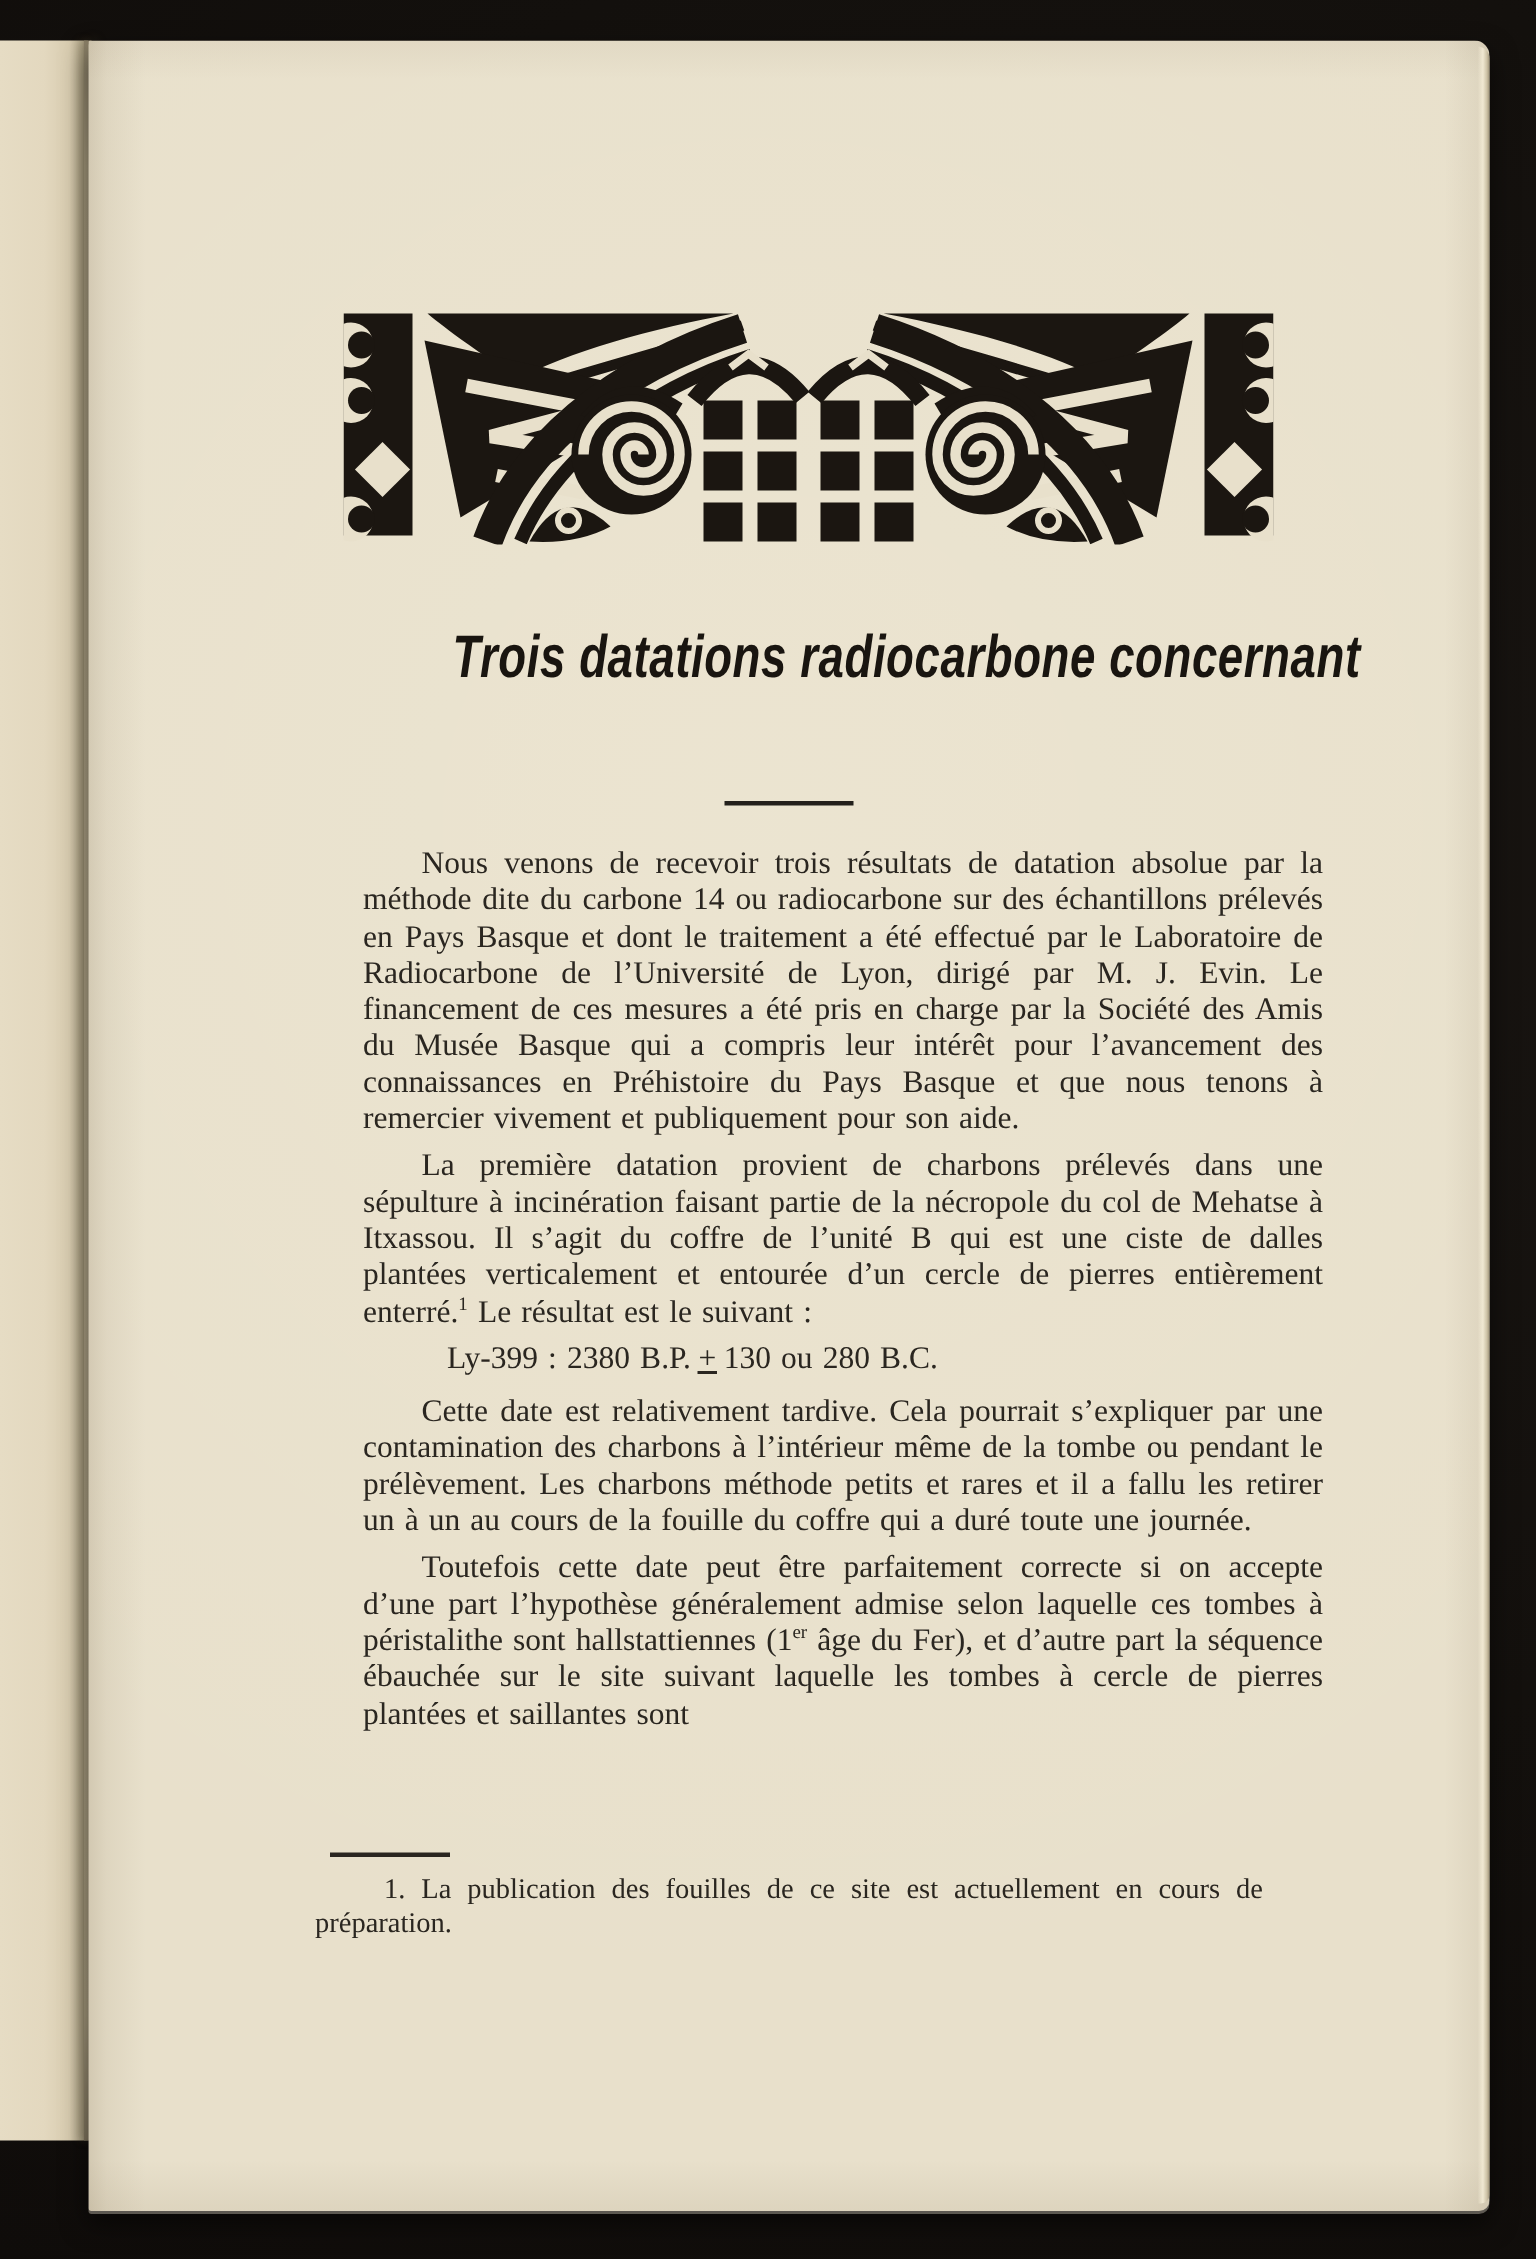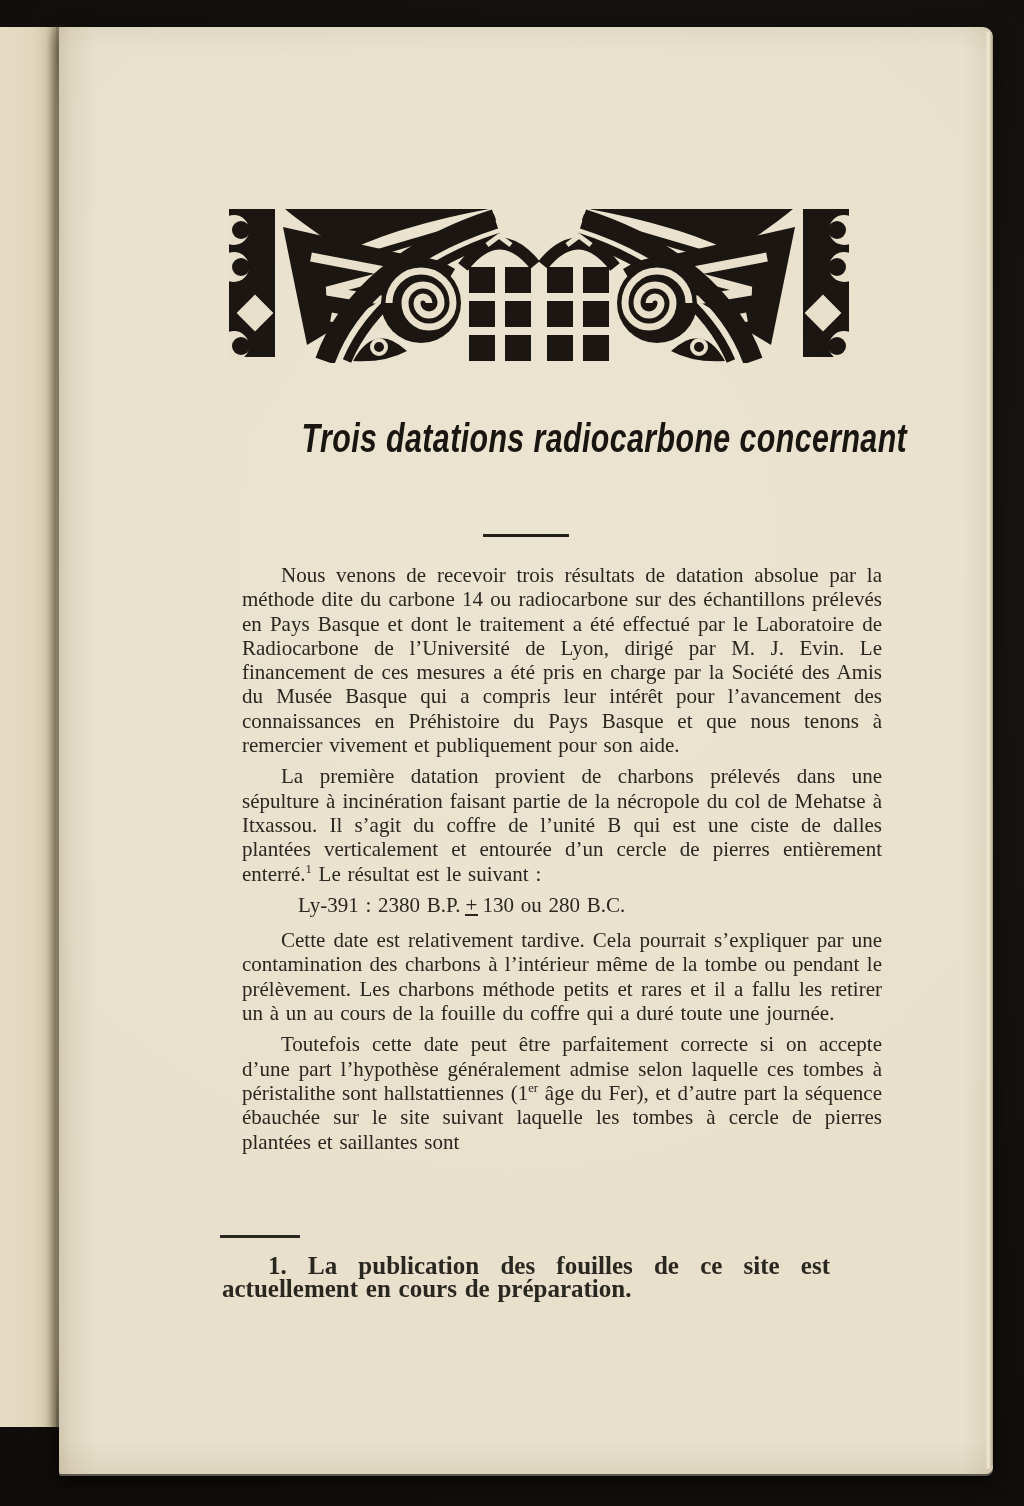--- a/index.html
+++ b/index.html
@@ -59,21 +59,21 @@
     font-size:21px;line-height:24.3px;text-align:justify;
     color:#2a2620;word-spacing:1.5px;margin-left:36px;
   }
   .para{margin:0 0 7px 0;text-indent:39px;}
   .para sup,.fn-text sup{font-size:.6em;line-height:0;}
   .dating{margin:5px 0 11px 0;padding-left:56px;text-indent:0;text-align:left;}
   .pm{display:inline-block;border-bottom:2.5px solid #2a2620;line-height:.8;margin:0 4px;padding:0 1px;}
 
   .footnote{position:absolute;left:147px;top:1208px;width:640px;color:#2a2620;}
   .fn-rule{width:80px;height:2.5px;background:#2a2620;margin:0 0 10px 14px;}
-  .fn-text{margin:16px;font-size:25px;line-height:23px;text-align:justify;text-indent:46px;word-spacing:1.5px;font-weight:bold;}
+  .fn-text{margin:4px;font-size:19px;line-height:23px;text-align:justify;text-indent:46px;word-spacing:1.5px;}
 </style>
 </head>
 <body>
 
 <div class="scene">
   <div class="facing-page"></div>
   <div class="gutter"></div>
 
   <div class="page">
     <div class="page-edge"></div>
@@ -126,21 +126,21 @@
     </div>
 
     <h1 class="title">
       <div><span class="tline">Trois datations radiocarbone concernant</span></div>
     </h1>
     <div class="title-rule"></div>
 
     <div class="body-text">
       <p class="para">Nous venons de recevoir trois résultats de datation absolue par la méthode dite du carbone 14 ou radiocarbone sur des échantillons prélevés en Pays Basque et dont le traitement a été effectué par le Laboratoire de Radiocarbone de l’Université de Lyon, dirigé par M. J. Evin. Le financement de ces mesures a été pris en charge par la Société des Amis du Musée Basque qui a compris leur intérêt pour l’avancement des connaissances en Préhistoire du Pays Basque et que nous tenons à remercier vivement et publiquement pour son aide.</p>
       <p class="para">La première datation provient de charbons prélevés dans une sépulture à incinération faisant partie de la nécropole du col de Mehatse à Itxassou. Il s’agit du coffre de l’unité B qui est une ciste de dalles plantées verticalement et entourée d’un cercle de pierres entièrement enterré.<sup>1</sup> Le résultat est le suivant :</p>
-      <p class="dating"><span>Ly-391 : 2380 B.P.</span><span class="pm">+</span><span>130 ou 280 B.C.</span></p>
+      <p class="dating"><span>Ly-399 : 2380 B.P.</span><span class="pm">+</span><span>130 ou 280 B.C.</span></p>
       <p class="para">Cette date est relativement tardive. Cela pourrait s’expliquer par une contamination des charbons à l’intérieur même de la tombe ou pendant le prélèvement. Les charbons méthode petits et rares et il a fallu les retirer un à un au cours de la fouille du coffre qui a duré toute une journée.</p>
       <p class="para">Toutefois cette date peut être parfaitement correcte si on accepte d’une part l’hypothèse généralement admise selon laquelle ces tombes à péristalithe sont hallstattiennes (1<sup>er</sup> âge du Fer), et d’autre part la séquence ébauchée sur le site suivant laquelle les tombes à cercle de pierres plantées et saillantes sont</p>
     </div>
 
     <div class="footnote">
       <div class="fn-rule"></div>
       <p class="fn-text">1. La publication des fouilles de ce site est actuellement en cours de préparation.</p>
     </div>
   </div>
 </div>

